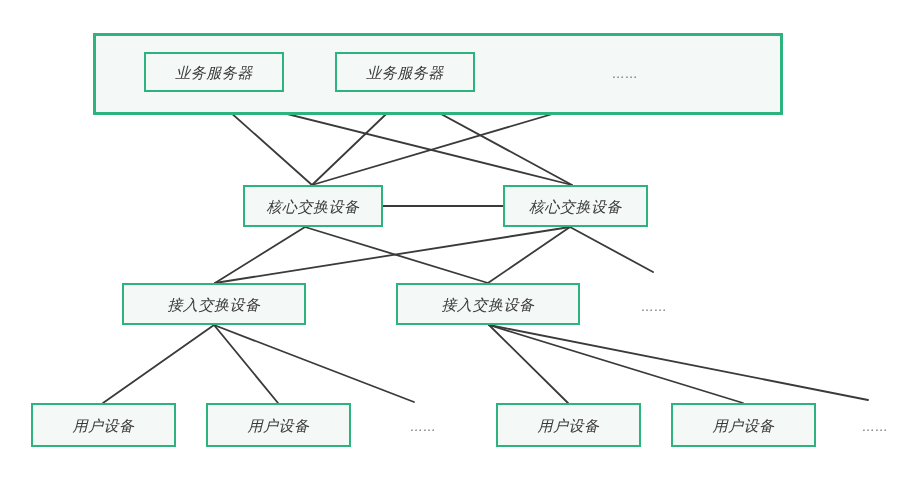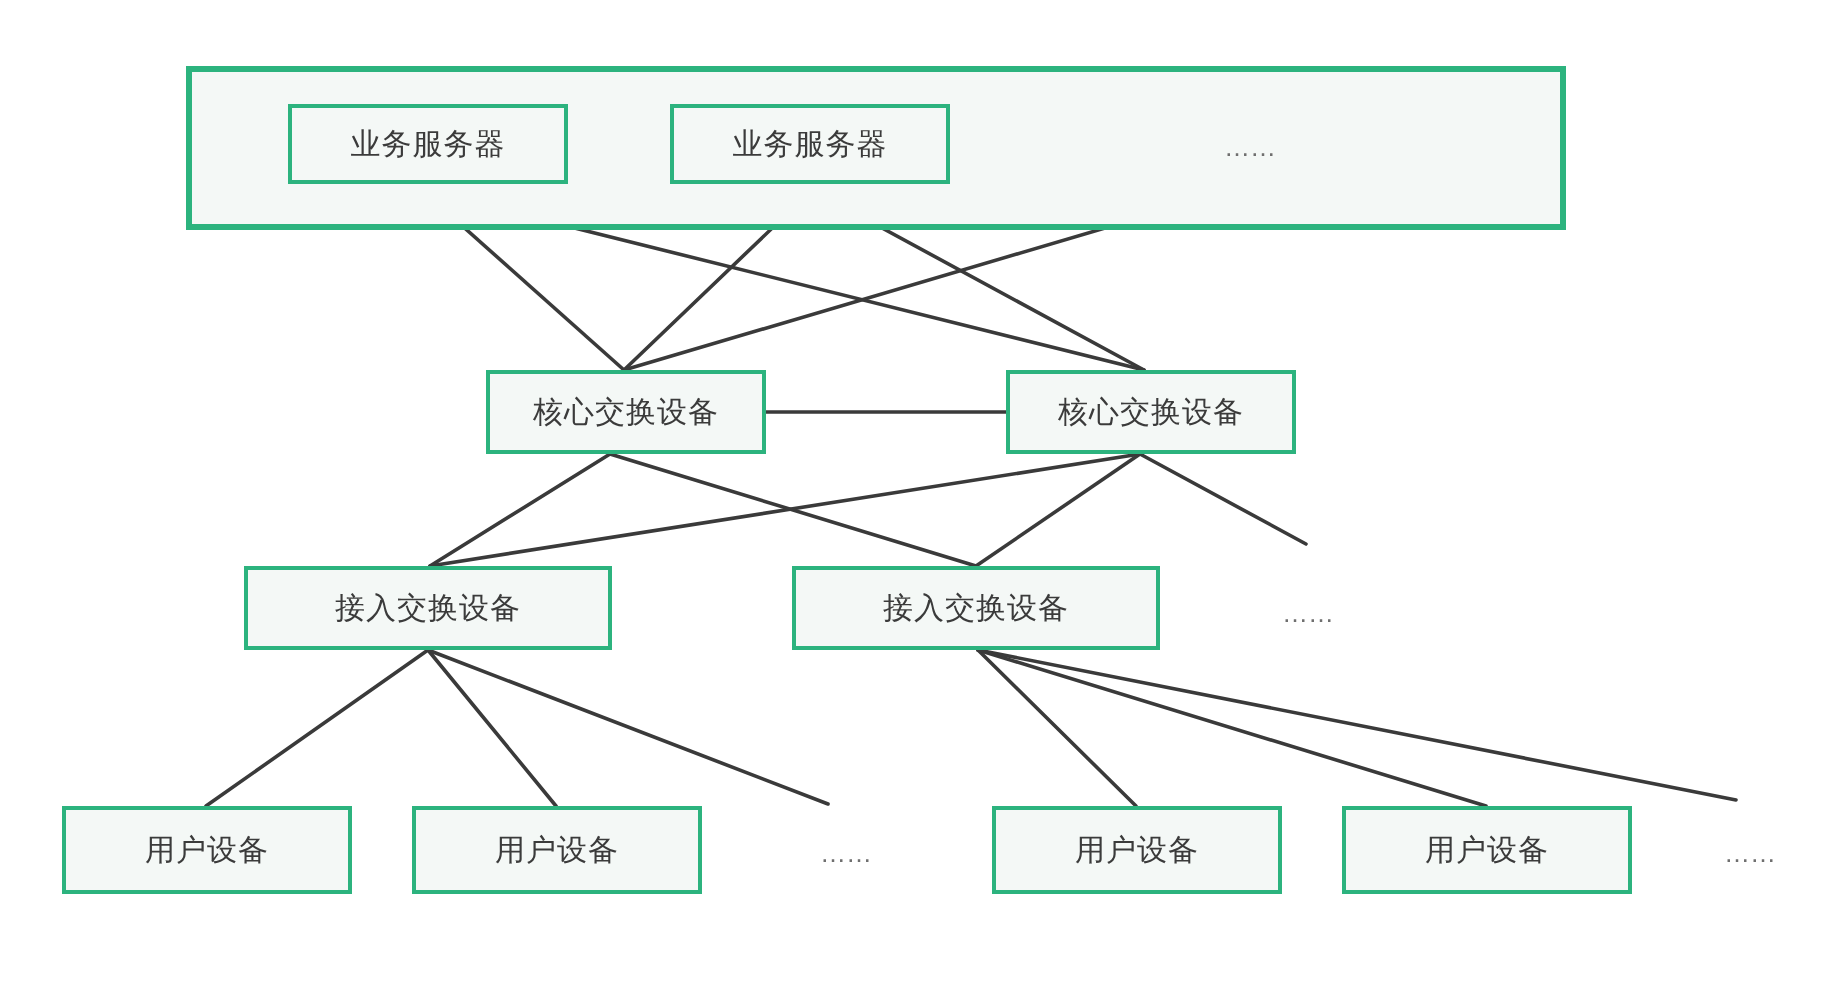--- a/index.html
+++ b/index.html
@@ -10,20 +10,21 @@
   }
   body {
     font-family: "Liberation Sans", "DejaVu Sans", sans-serif;
   }
   #diagram-root {
     position: relative;
     width: 924px;
     height: 460px;
     background: #ffffff;
     overflow: hidden;
+    font-style: italic;
   }
   svg#topology-svg {
     position: absolute;
     left: 0;
     top: 0;
     width: 924px;
     height: 500px;
     display: block;
   }
   .node-box {

